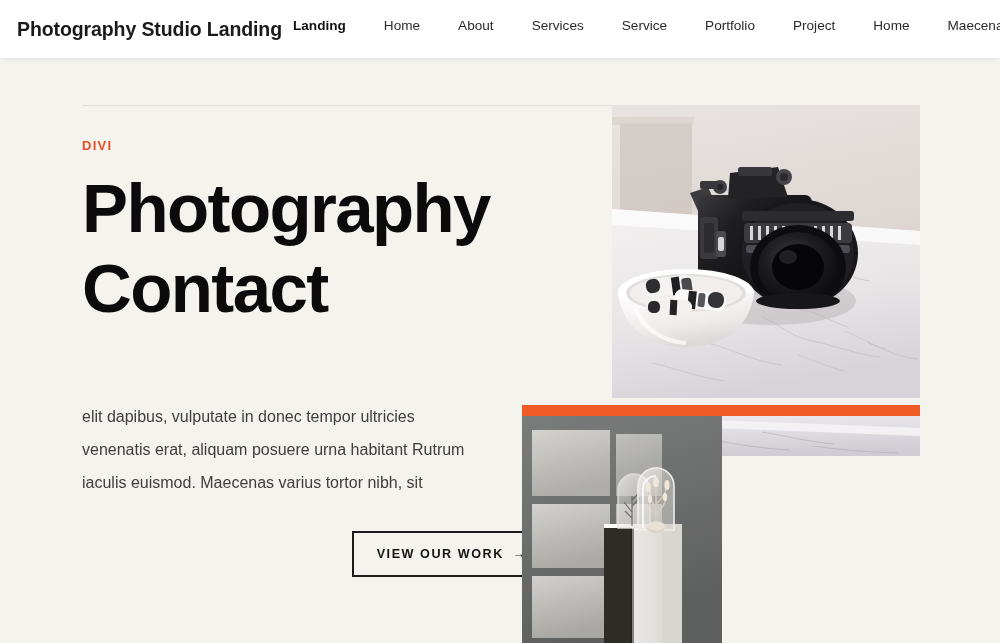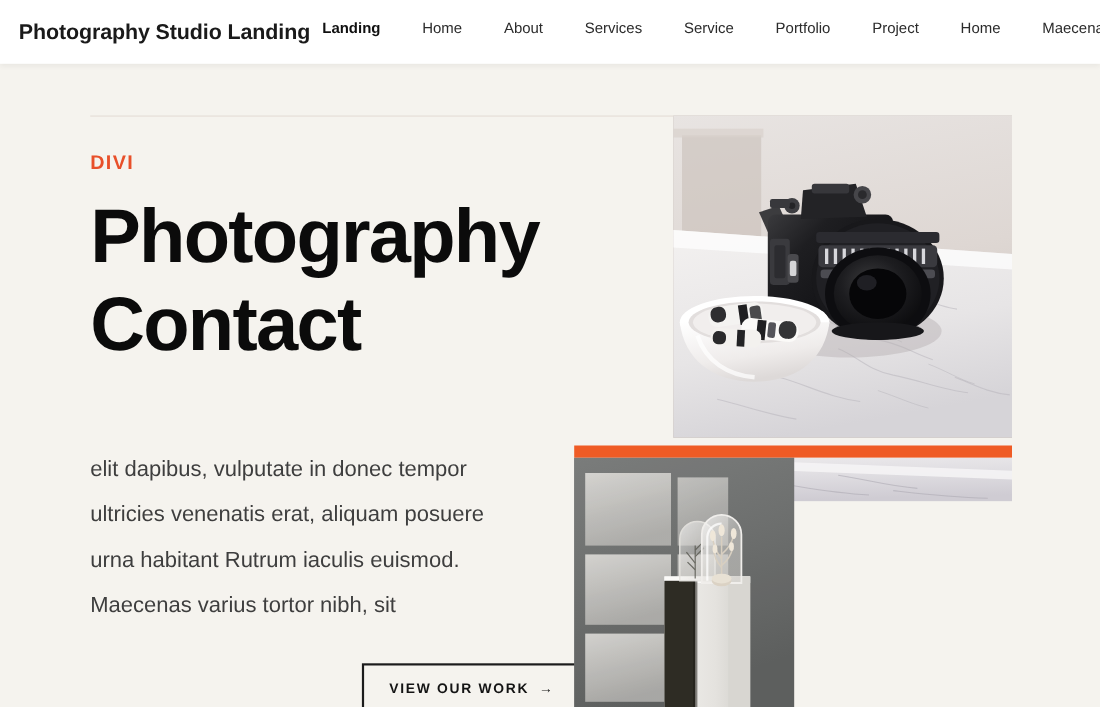--- a/index.html
+++ b/index.html
@@ -87,48 +87,48 @@
   }
 
   #hero-copy {
     position: absolute;
     left: 82px;
     top: 80px;
     width: 470px;
   }
 
   #eyebrow-label {
-    font-size: 18px;
+    font-size: 13px;
     font-weight: 700;
     letter-spacing: 1.25px;
     color: #e8502a;
     margin-bottom: 16px;
   }
 
   #hero-title {
     font-size: 69px;
     line-height: 1.16;
     font-weight: 700;
     letter-spacing: -1.6px;
     color: #0b0b0b;
     margin-bottom: 16px;
   }
 
   #hero-paragraph {
     margin-top: 72px;
-    font-size: 20px;
+    font-size: 16px;
     line-height: 2.05;
     color: #3e3e3e;
     max-width: 400px;
   }
 
   #cta-wrap {
     margin-top: 32px;
     display: flex;
-    justify-content: center;
+    justify-content: flex-end;
     padding-left: 224px;
   }
 
   #cta-button {
     display: inline-flex;
     align-items: center;
     gap: 9px;
     border: 2px solid #1b1b1b;
     background: transparent;
     color: #141414;

